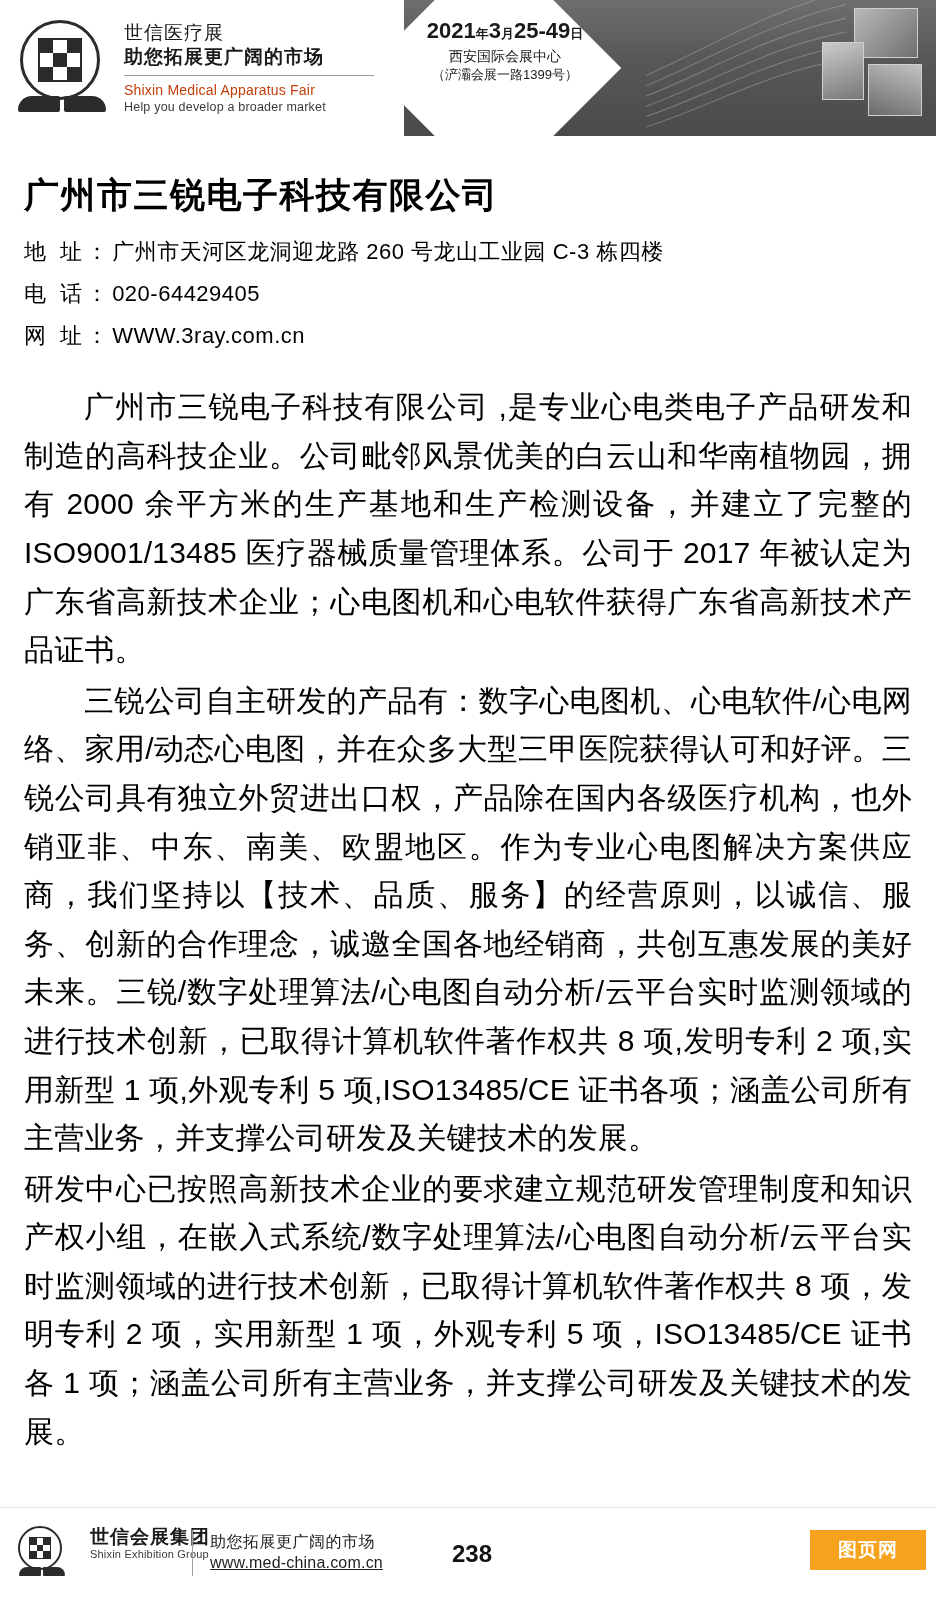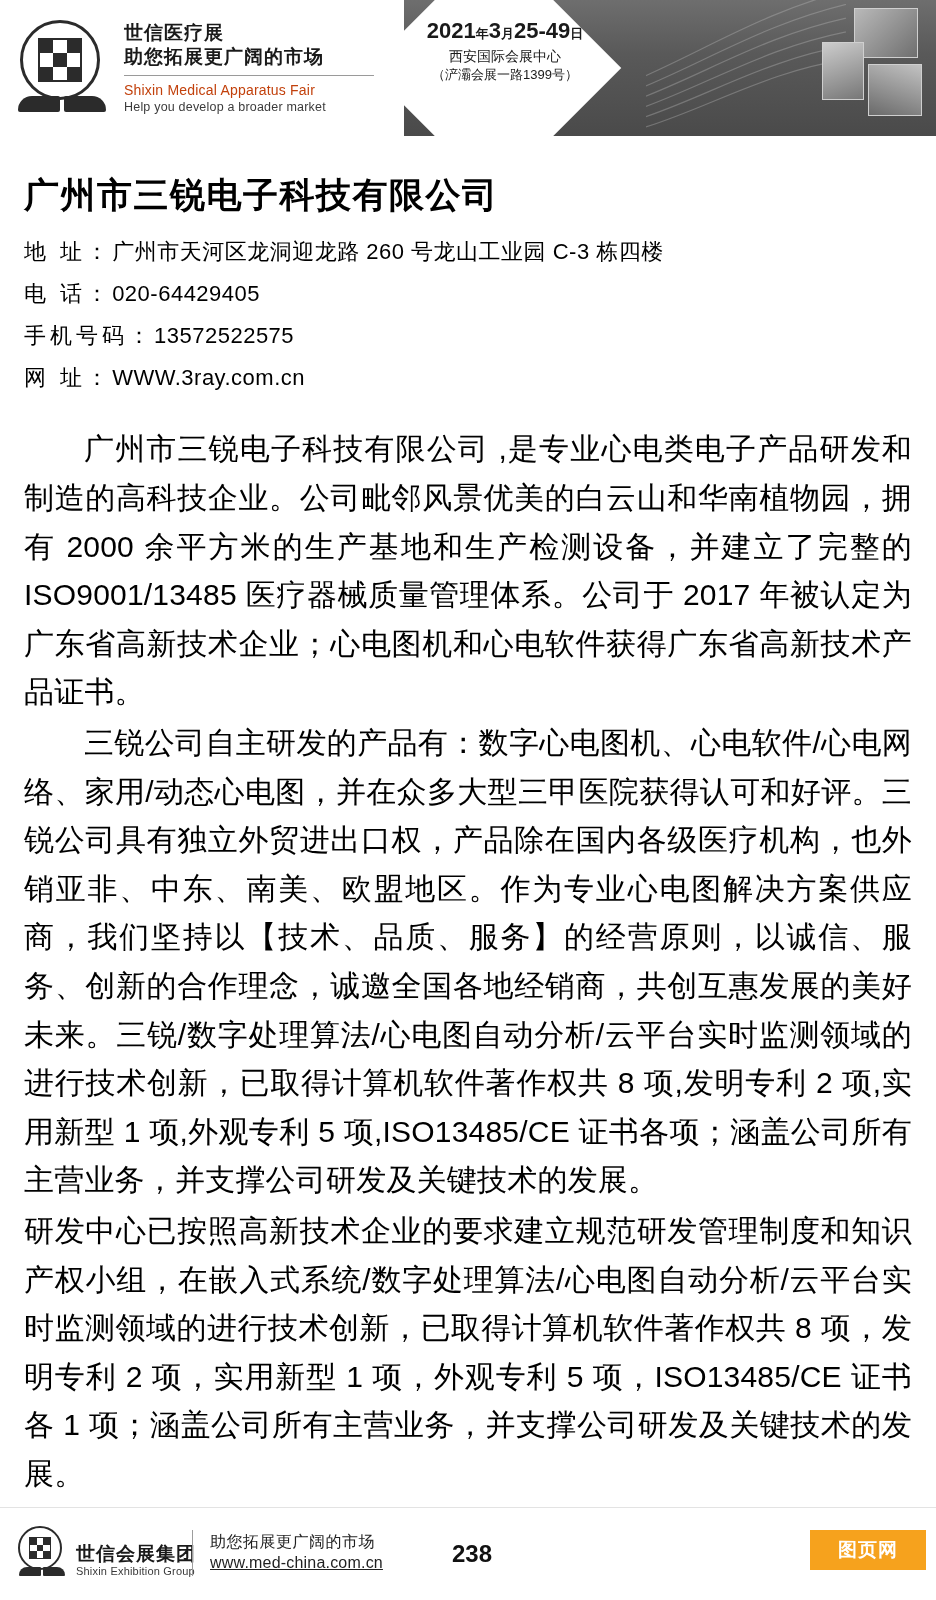--- a/index.html
+++ b/index.html
@@ -71,21 +71,21 @@
     width: 42px; height: 16px;
     background: #2b2b2b;
     border-radius: 2px 14px 2px 2px;
   }
   .logo-book::before { left: 0; border-radius: 14px 2px 2px 2px; }
   .logo-book::after { right: 0; }
 
   .header-text { margin-left: 14px; }
   .header-cn1 {
     font-size: 19px;
-    font-weight: 700;
+    font-weight: 400;
     color: #1a1a1a;
     letter-spacing: 1px;
     line-height: 1.25;
   }
   .header-cn2 {
     font-size: 19px;
     font-weight: 700;
     color: #1a1a1a;
     letter-spacing: 1px;
     line-height: 1.25;
@@ -215,21 +215,22 @@
     border-top: 1px solid #e3e3e3;
   }
   .footer-inner {
     position: relative;
     width: 936px; height: 92px;
   }
   .footer-logo {
     position: absolute;
     left: 16px; top: 18px;
     display: flex;
-    align-items: flex-end;
+    align-items: flex-start;
+    gap: 14px;
   }
   .flogo-mark {
     width: 52px; height: 52px;
     position: relative;
     flex: none;
   }
   .flogo-mark .c {
     position: absolute;
     left: 2px; top: 0px;
     width: 44px; height: 44px;
@@ -386,23 +387,20 @@
 <div class="page">
 
   <div class="company-title">广州市三锐电子科技有限公司</div>
 
   <div class="contact">
     <div class="contact-line">
       <span class="contact-label">地 址：</span><span>广州市天河区龙洞迎龙路 260 号龙山工业园 C-3 栋四楼</span>
     </div>
     <div class="contact-line">
       <span class="contact-label">电 话：</span><span>020-64429405</span>
-    </div>
-    <div class="contact-line">
-      <span class="contact-label">手机号码：</span><span>13572522575</span>
     </div>
     <div class="contact-line">
       <span class="contact-label">网 址：</span><span>WWW.3ray.com.cn</span>
     </div>
   </div>
 
   <div class="body-copy">
     <p class="para">广州市三锐电子科技有限公司 ,是专业心电类电子产品研发和制造的高科技企业。公司毗邻风景优美的白云山和华南植物园，拥有 2000 余平方米的生产基地和生产检测设备，并建立了完整的 ISO9001/13485 医疗器械质量管理体系。公司于 2017 年被认定为广东省高新技术企业；心电图机和心电软件获得广东省高新技术产品证书。</p>
     <p class="para">三锐公司自主研发的产品有：数字心电图机、心电软件/心电网络、家用/动态心电图，并在众多大型三甲医院获得认可和好评。三锐公司具有独立外贸进出口权，产品除在国内各级医疗机构，也外销亚非、中东、南美、欧盟地区。作为专业心电图解决方案供应商，我们坚持以【技术、品质、服务】的经营原则，以诚信、服务、创新的合作理念，诚邀全国各地经销商，共创互惠发展的美好未来。三锐/数字处理算法/心电图自动分析/云平台实时监测领域的进行技术创新，已取得计算机软件著作权共 8 项,发明专利 2 项,实用新型 1 项,外观专利 5 项,ISO13485/CE 证书各项；涵盖公司所有主营业务，并支撑公司研发及关键技术的发展。</p>
     <p class="para noindent">研发中心已按照高新技术企业的要求建立规范研发管理制度和知识产权小组，在嵌入式系统/数字处理算法/心电图自动分析/云平台实时监测领域的进行技术创新，已取得计算机软件著作权共 8 项，发明专利 2 项，实用新型 1 项，外观专利 5 项，ISO13485/CE 证书各 1 项；涵盖公司所有主营业务，并支撑公司研发及关键技术的发展。</p>

